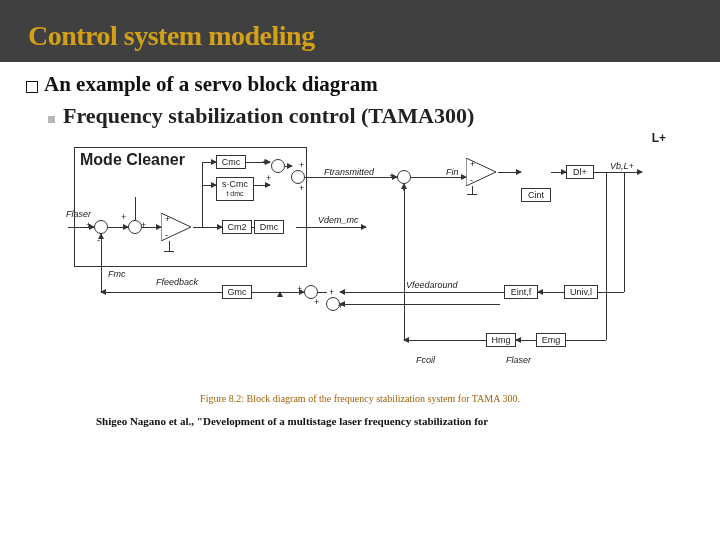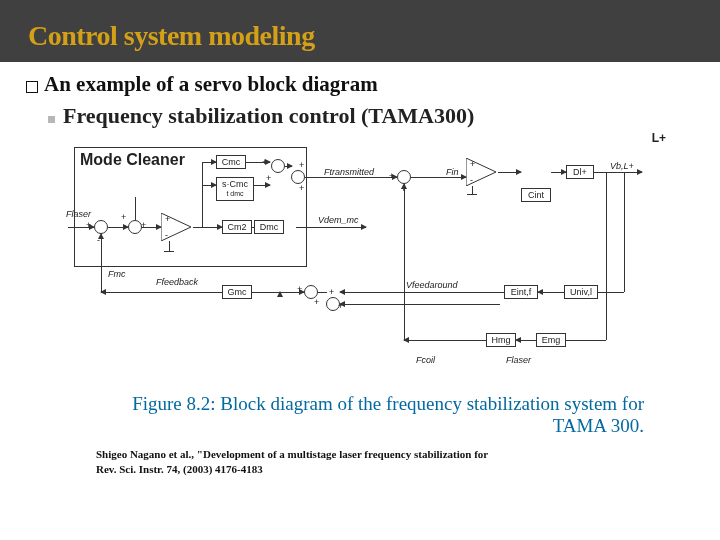--- a/index.html
+++ b/index.html
@@ -19,21 +19,21 @@
   .box { position: absolute; border: 1px solid #333; background: #fff; text-align: center; padding: 1px 3px; font-size: 9px; }
   .sum { position: absolute; width: 14px; height: 14px; border: 1px solid #333; border-radius: 50%; background: #fff; }
   .lbl { position: absolute; font-size: 9px; white-space: nowrap; }
   .lbl.i { font-style: italic; }
   .line { position: absolute; background: #333; }
   .hline { height: 1px; }
   .vline { width: 1px; }
   .arrow-r::after { content: ""; position: absolute; right: -1px; top: -3px; border-left: 6px solid #333; border-top: 3.5px solid transparent; border-bottom: 3.5px solid transparent; }
   .arrow-l::after { content: ""; position: absolute; left: -1px; top: -3px; border-right: 6px solid #333; border-top: 3.5px solid transparent; border-bottom: 3.5px solid transparent; }
   .arrow-u::after { content: ""; position: absolute; top: -1px; left: -3px; border-bottom: 6px solid #333; border-left: 3.5px solid transparent; border-right: 3.5px solid transparent; }
-  .caption { font-family: "Times New Roman", serif; font-size: 19px; color: #0369a1; text-align: right; padding: 6px 50px 10px; }
+  .caption { font-family: "Times New Roman", serif; font-size: 10px; color: #a16207; text-align: center; padding: 6px 50px 10px; }
   .refs { font-family: "Georgia", serif; font-size: 11px; font-weight: 700; color: #111; padding: 0 70px; line-height: 1.35; }
   .refs .ref2 { margin-top: 10px; }
 </style>
 </head>
 <body>
 
 <div class="slide">
   <div class="titlebar">
     <div class="title">Control system modeling</div>
   </div>
@@ -173,16 +173,15 @@
 
         <div class="line vline" style="left:69px; top:60px; height:23px;"></div>
 
       </div>
     </div>
 
     <div class="caption">Figure 8.2: Block diagram of the frequency stabilization system for TAMA 300.</div>
 
     <div class="refs">
       <div>Shigeo Nagano et al., "Development of a multistage laser frequency stabilization for</div>
-      <div>Rev. Sci. Instr.  74, (2003)  4176-4183</div>
     </div>
   </div>
 </div>
 
 </body></html>

